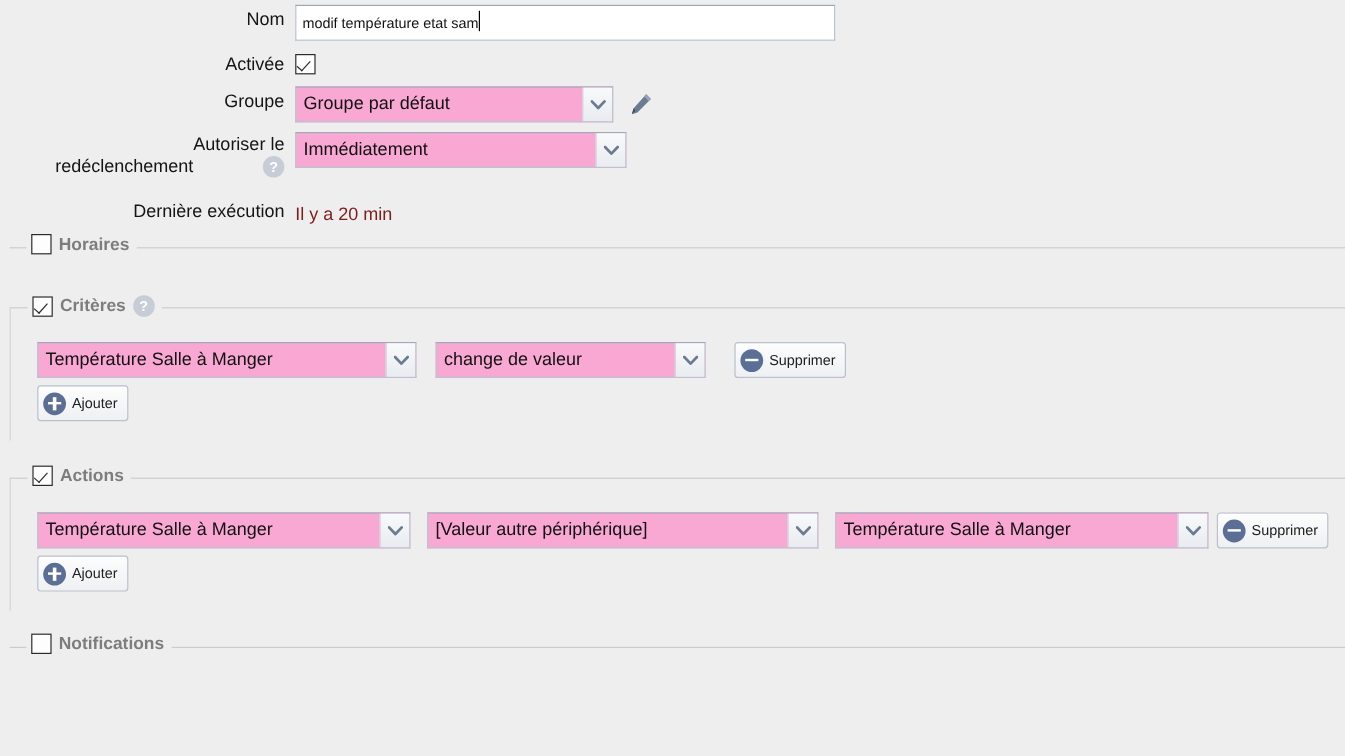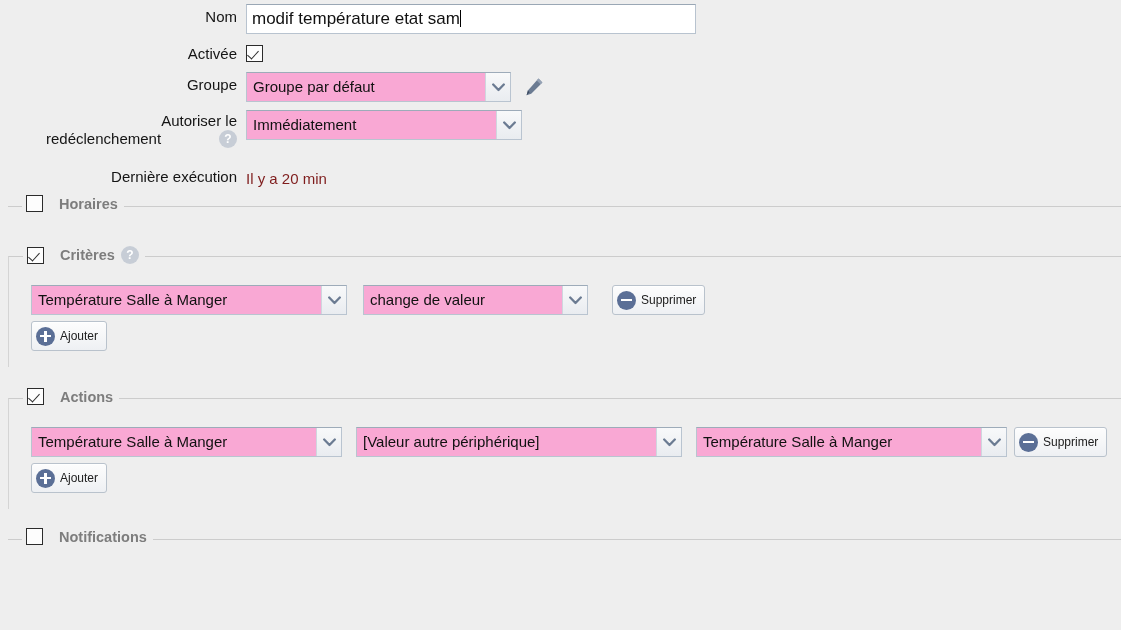--- a/index.html
+++ b/index.html
@@ -28,21 +28,21 @@
   .flabel .l2 { display: block; }
   .fctl { display: flex; align-items: center; }
 
   
   .txtinput {
     width: 450px; height: 30px;
     background: #ffffff;
     border: 1px solid #b8c3cf;
     border-top-color: #9aa7b5;
     font-family: "Liberation Sans", sans-serif;
-    font-size: 17px;
+    font-size: 12px;
     color: #111;
     padding: 0 5px;
     line-height: 28px;
     position: relative;
     white-space: nowrap;
     overflow: hidden;
   }
   .caret {
     display: inline-block;
     width: 1px; height: 17px;
@@ -127,21 +127,21 @@
   .legend {
     position: absolute;
     top: -11px; left: 14px;
     background: #eeeeee;
     padding: 0 6px 0 4px;
     display: flex; align-items: center;
     font-weight: bold;
     font-size: 14.5px;
     color: #7d7d7d;
   }
-  .legend .lbl { margin-left: 16px; }
+  .legend .lbl { margin-left: 6px; }
   .fs-body { padding: 28px 0 16px 22px; }
 
   
   .rulerow { display: flex; gap: 0; }
 
   
   .btn {
     height: 30px;
     background: linear-gradient(#fdfdfd, #eef0f3);
     border: 1px solid #b9c2cc;

